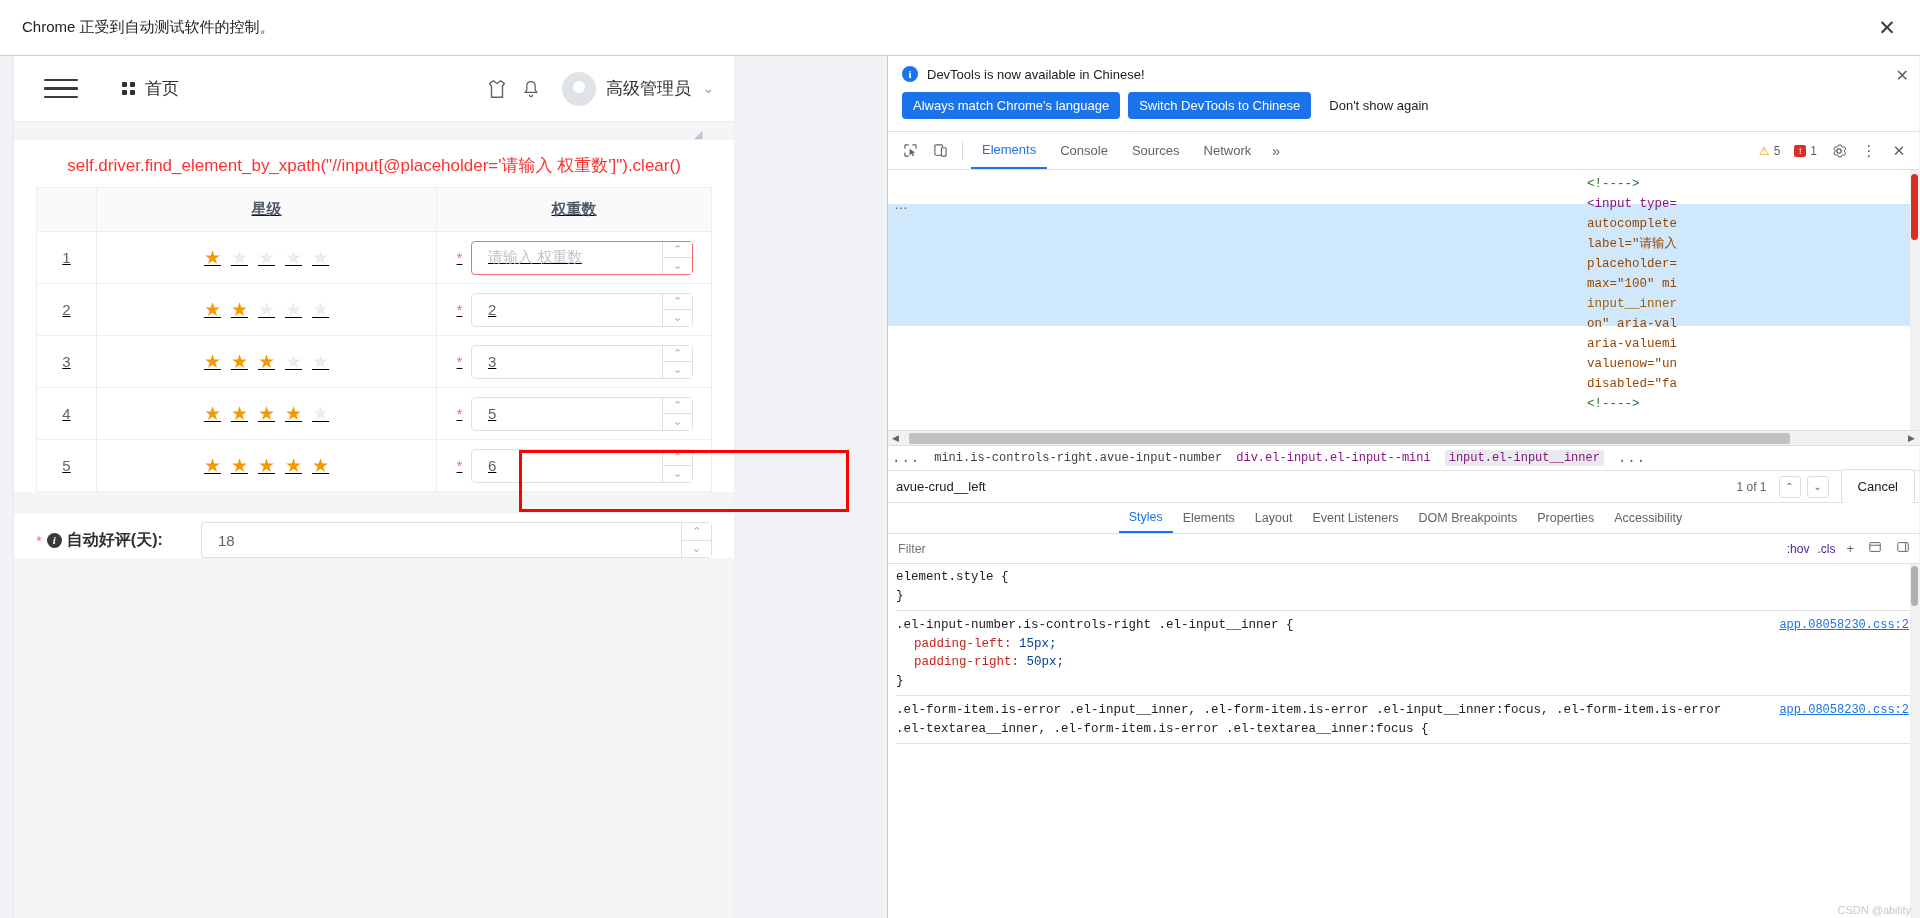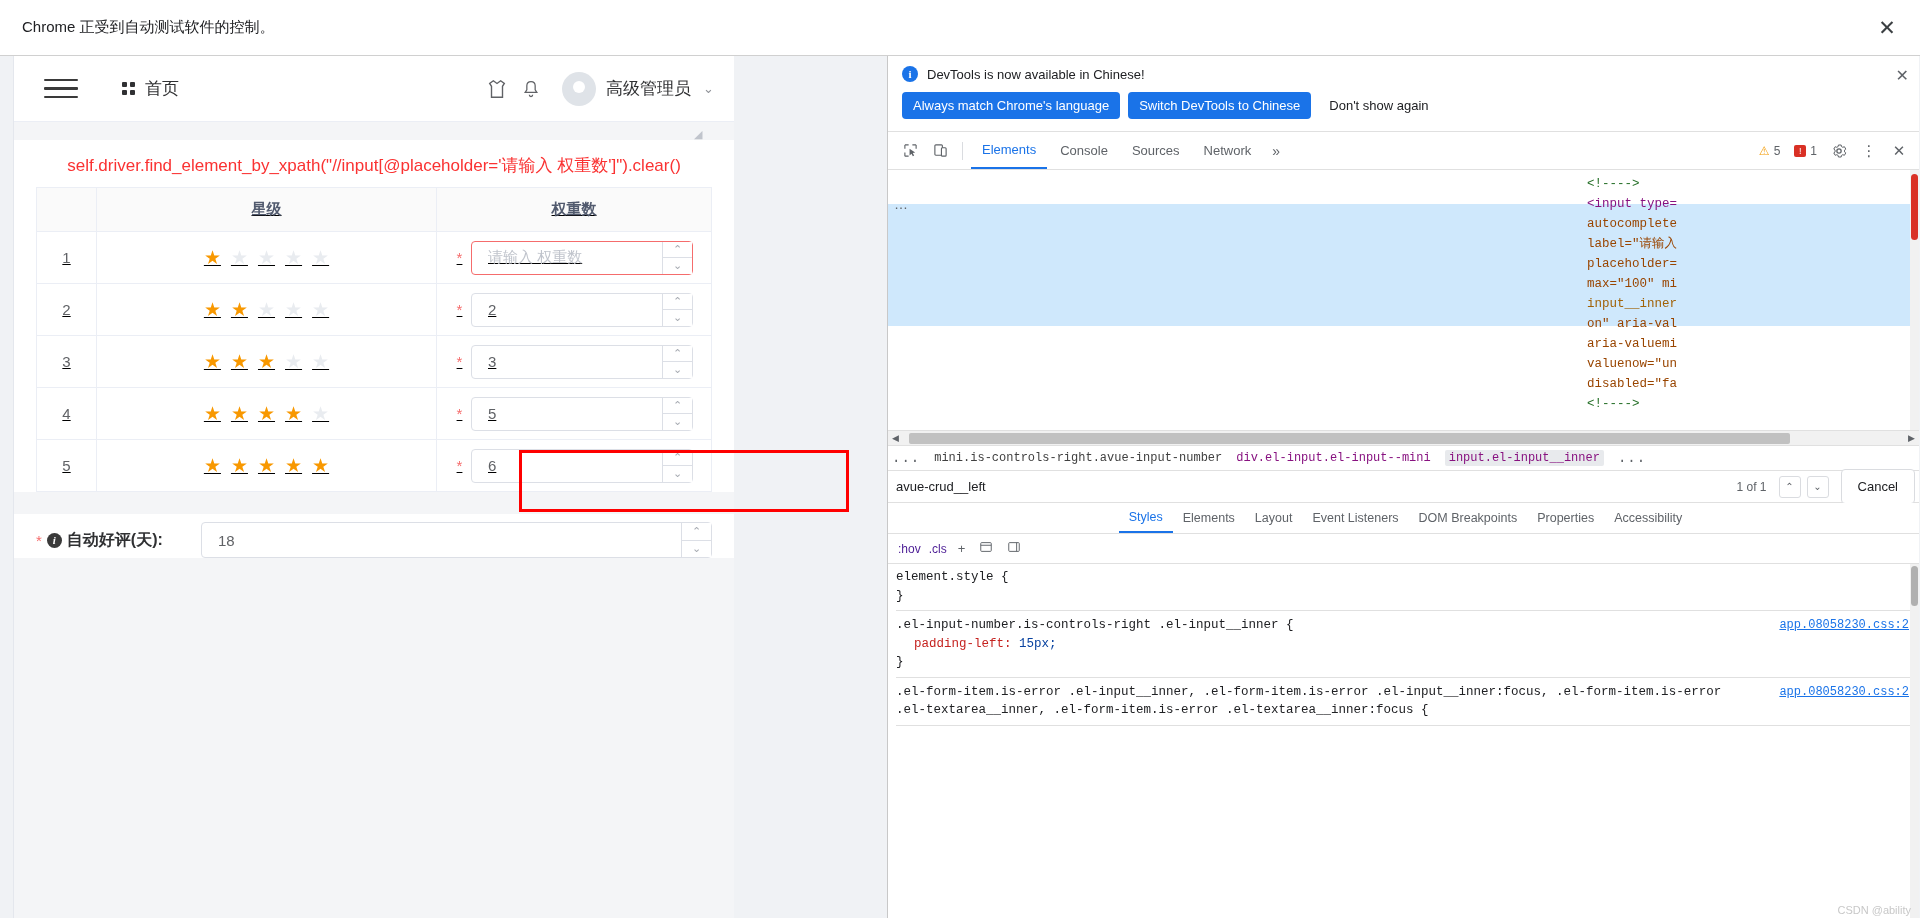--- a/index.html
+++ b/index.html
@@ -876,20 +876,21 @@
         <div class="st-tab active">Styles</div>
         <div class="st-tab">Elements</div>
         <div class="st-tab">Layout</div>
         <div class="st-tab">Event Listeners</div>
         <div class="st-tab">DOM Breakpoints</div>
         <div class="st-tab">Properties</div>
         <div class="st-tab">Accessibility</div>
       </div>
 
     <div class="dt-filterbar">
+      <input class="filter-input" placeholder="Filter" style="">
       <span class="fb-item">:hov</span>
       <span class="fb-item">.cls</span>
       <span class="fb-icon">+</span>
       <span class="fb-icon">
         <svg width="14" height="14" viewBox="0 0 16 16" fill="none" stroke="#5f6368" stroke-width="1.1">
           <rect x="2" y="3" width="12" height="10" rx="1"></rect>
           <path d="M2 6 h12"></path>
         </svg>
       </span>
       <span class="fb-icon">
@@ -905,20 +906,21 @@
         <div class="dt-rules-thumb"></div>
       </div>
     <div class="rule">
           <div class="sel-text">element.style {</div>
           <div class="sel-text">}</div>
         </div>
         <div class="rule-divider"></div>
         <div class="rule">
           <div class="sel-text">.el-input-number.is-controls-right .el-input__inner {</div>
           <div><span class="prop-name">padding-left: </span><span class="prop-val">15px;</span></div>
+          <div><span class="prop-name">padding-right: </span><span class="prop-val">50px;</span></div>
           <div class="sel-text">}</div>
           <a class="rule-src">app.08058230.css:2</a>
         </div>
         <div class="rule-divider"></div>
         <div class="rule">
           <div class="sel-text">.el-form-item.is-error .el-input__inner, .el-form-item.is-error .el-input__inner:focus, .el-form-item.is-error .el-textarea__inner, .el-form-item.is-error .el-textarea__inner:focus {</div>
           <a class="rule-src">app.08058230.css:2</a>
         </div>
         <div class="rule-divider"></div>
       </div>

